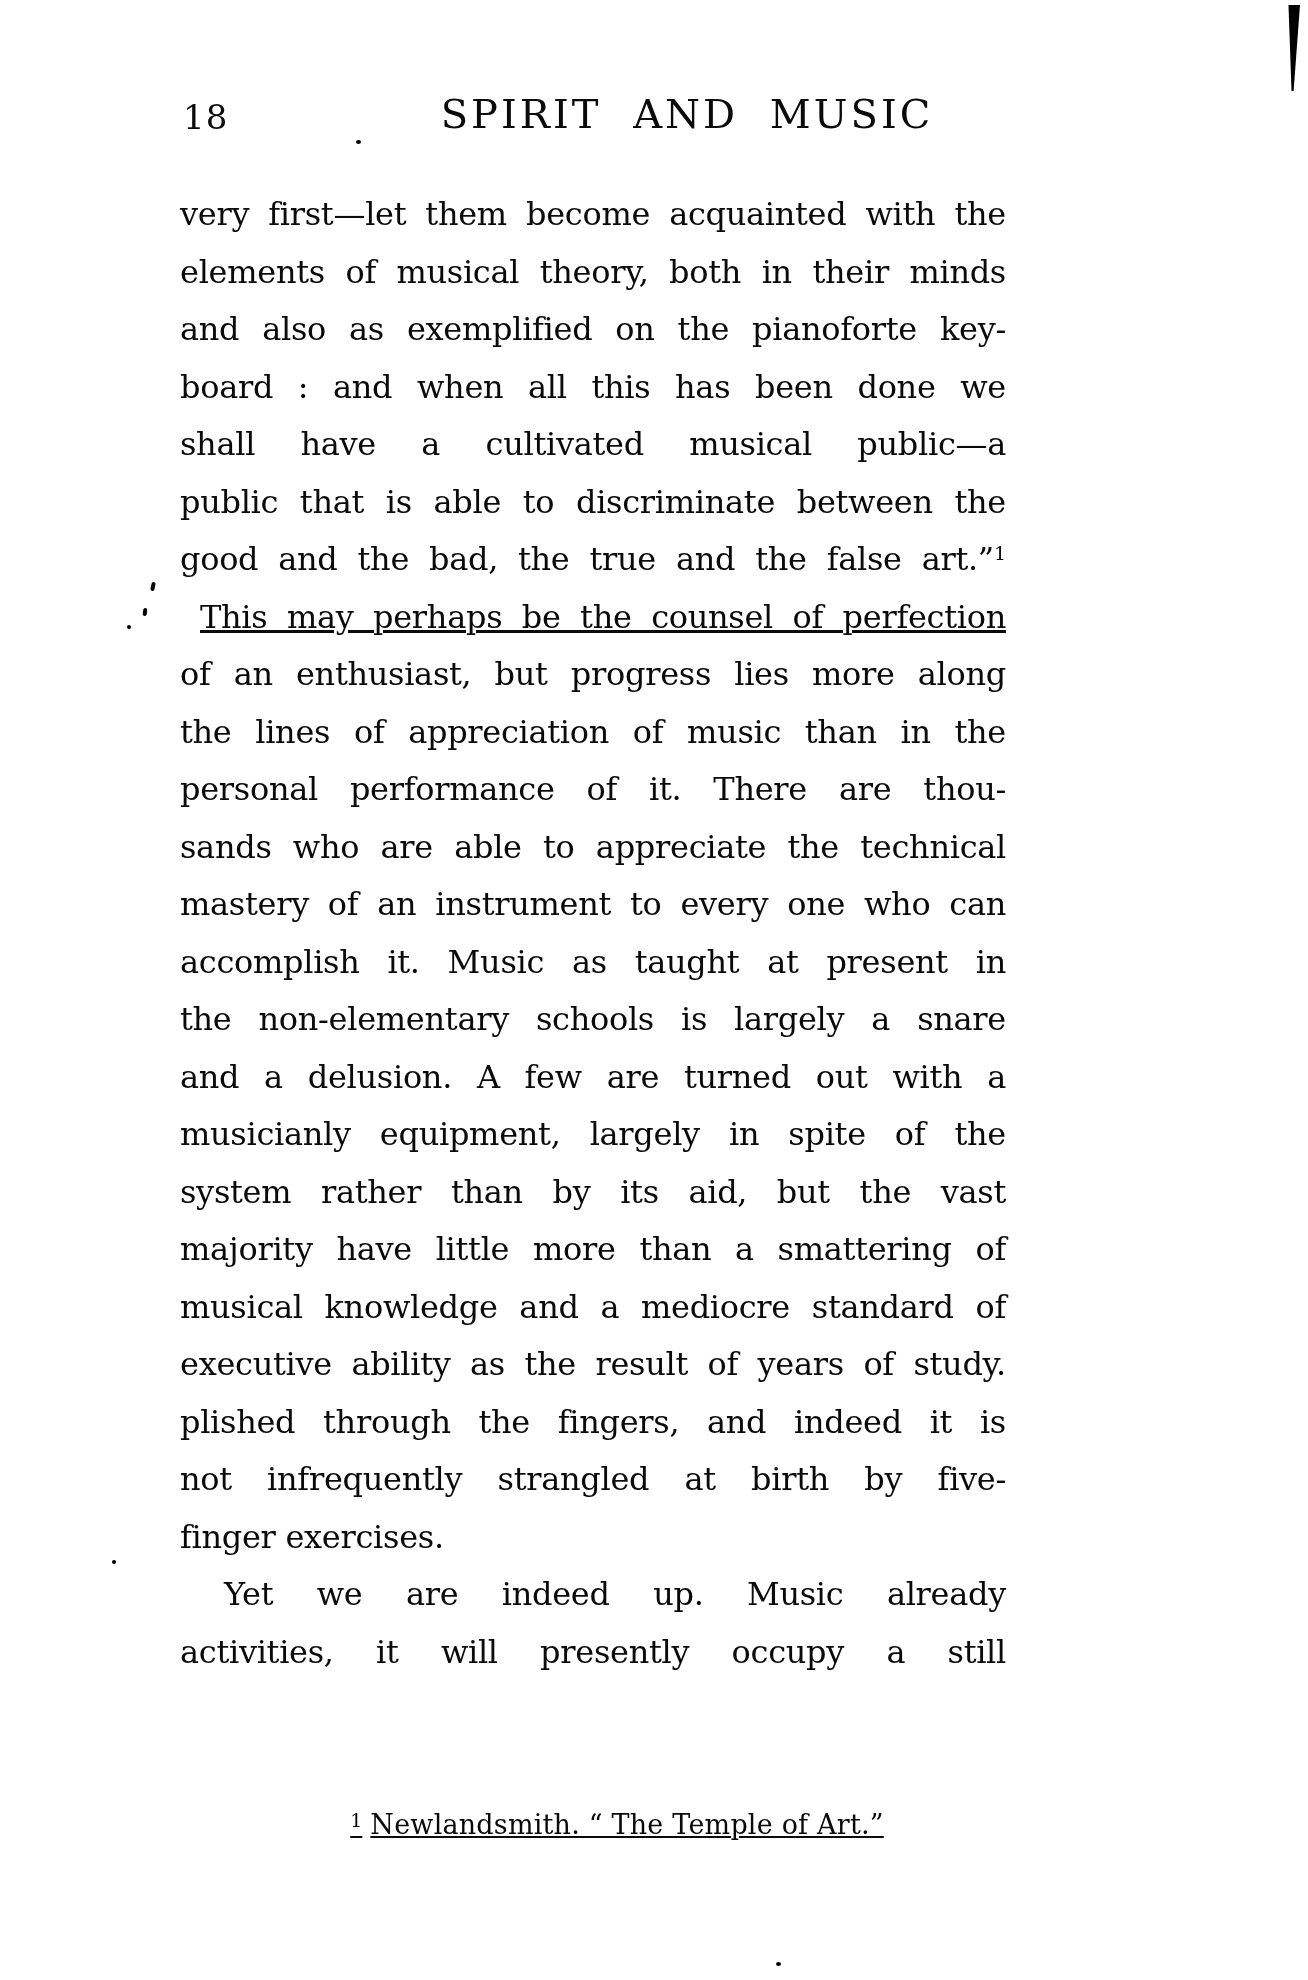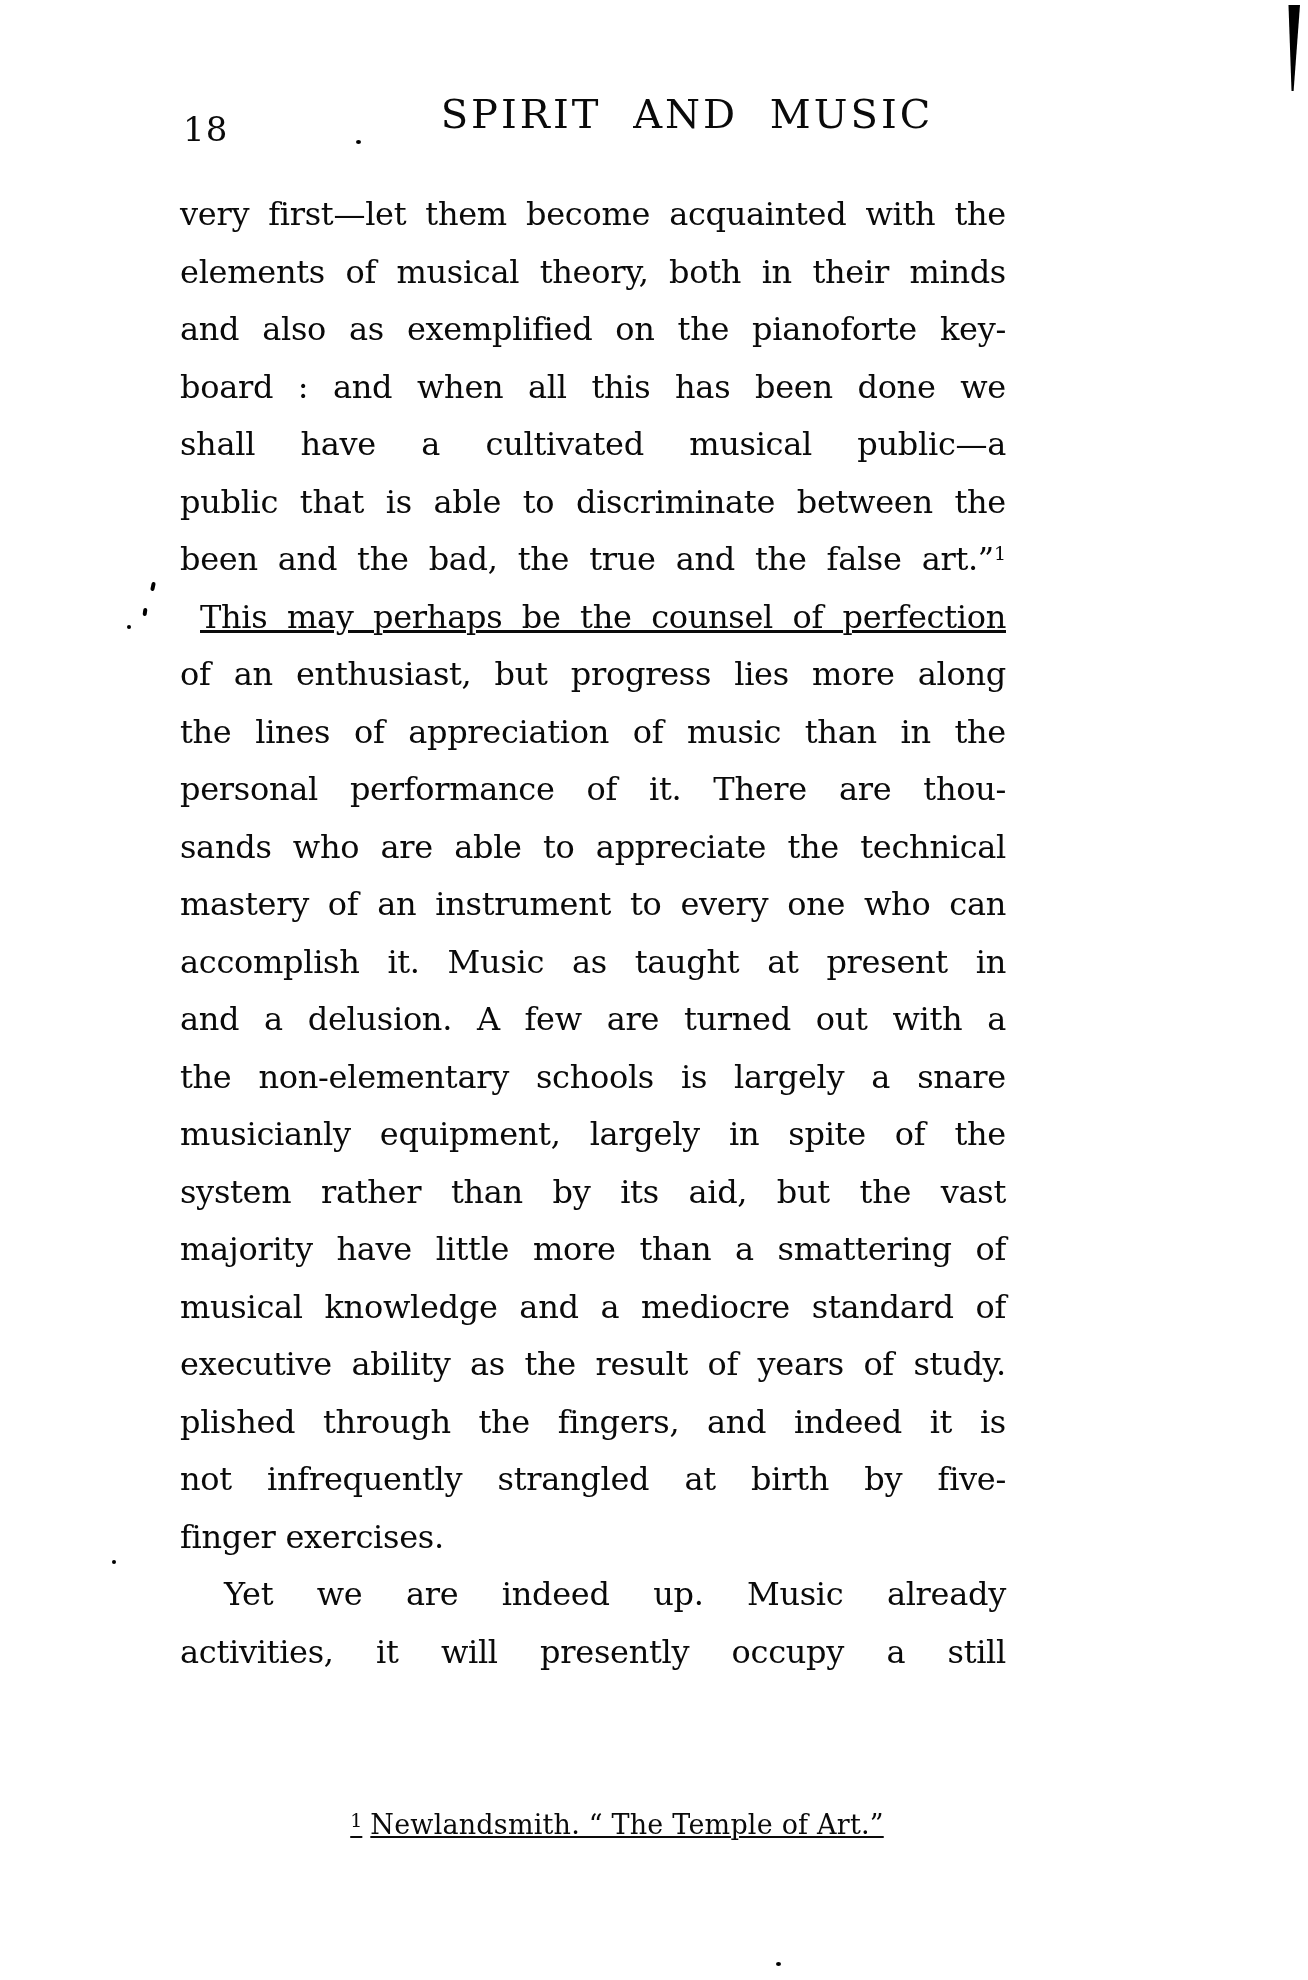--- a/index.html
+++ b/index.html
@@ -8,21 +8,21 @@
     background:#ffffff;
     position:relative;
     font-family:"DejaVu Serif", serif;
     color:#0a0a0a;
     overflow:hidden;
   }
   .page { position:absolute; inset:0; }
 
   
   .pagenum {
-    position:absolute; left:183px; top:112px;
+    position:absolute; left:183px; top:100px;
     font-size:34px; line-height:34px;
     letter-spacing:1px;
   }
   .header-title {
     position:absolute; left:687px; top:92px;
     transform:translateX(-50%);
     font-size:40px; line-height:44px;
     letter-spacing:3px; word-spacing:16px;
     white-space:nowrap;
   }
@@ -81,30 +81,30 @@
   <span class="pagenum">18</span>
   <span class="header-title">SPIRIT AND MUSIC</span>
 
   <div class="text-block">
     <div class="line">very first—let them become acquainted with the</div>
     <div class="line">elements of musical theory, both in their minds</div>
     <div class="line">and also as exemplified on the pianoforte key-</div>
     <div class="line">board : and when all this has been done we</div>
     <div class="line">shall have a cultivated musical public—a</div>
     <div class="line">public that is able to discriminate between the</div>
-    <div class="line"><span>been and the bad, the true and the false art.”</span><sup>1</sup></div>
+    <div class="line"><span>good and the bad, the true and the false art.”</span><sup>1</sup></div>
     <div class="line indent-sm">This may perhaps be the counsel of perfection</div>
     <div class="line">of an enthusiast, but progress lies more along</div>
     <div class="line">the lines of appreciation of music than in the</div>
     <div class="line">personal performance of it.  There are thou-</div>
     <div class="line">sands who are able to appreciate the technical</div>
     <div class="line">mastery of an instrument to every one who can</div>
     <div class="line">accomplish it.  Music as taught at present in</div>
+    <div class="line">the non-elementary schools is largely a snare</div>
     <div class="line">and a delusion.  A few are turned out with a</div>
-    <div class="line">the non-elementary schools is largely a snare</div>
     <div class="line">musicianly equipment, largely in spite of the</div>
     <div class="line">system rather than by its aid, but the vast</div>
     <div class="line">majority have little more than a smattering of</div>
     <div class="line">musical knowledge and a mediocre standard of</div>
     <div class="line">executive ability as the result of years of study.</div>
     <div class="line">plished through the fingers, and indeed it is</div>
     <div class="line">not infrequently strangled at birth by five-</div>
     <div class="line flush">finger exercises.</div>
     <div class="line indent-para">Yet we are indeed up.  Music already</div>
     <div class="line">activities, it will presently occupy a still</div>

